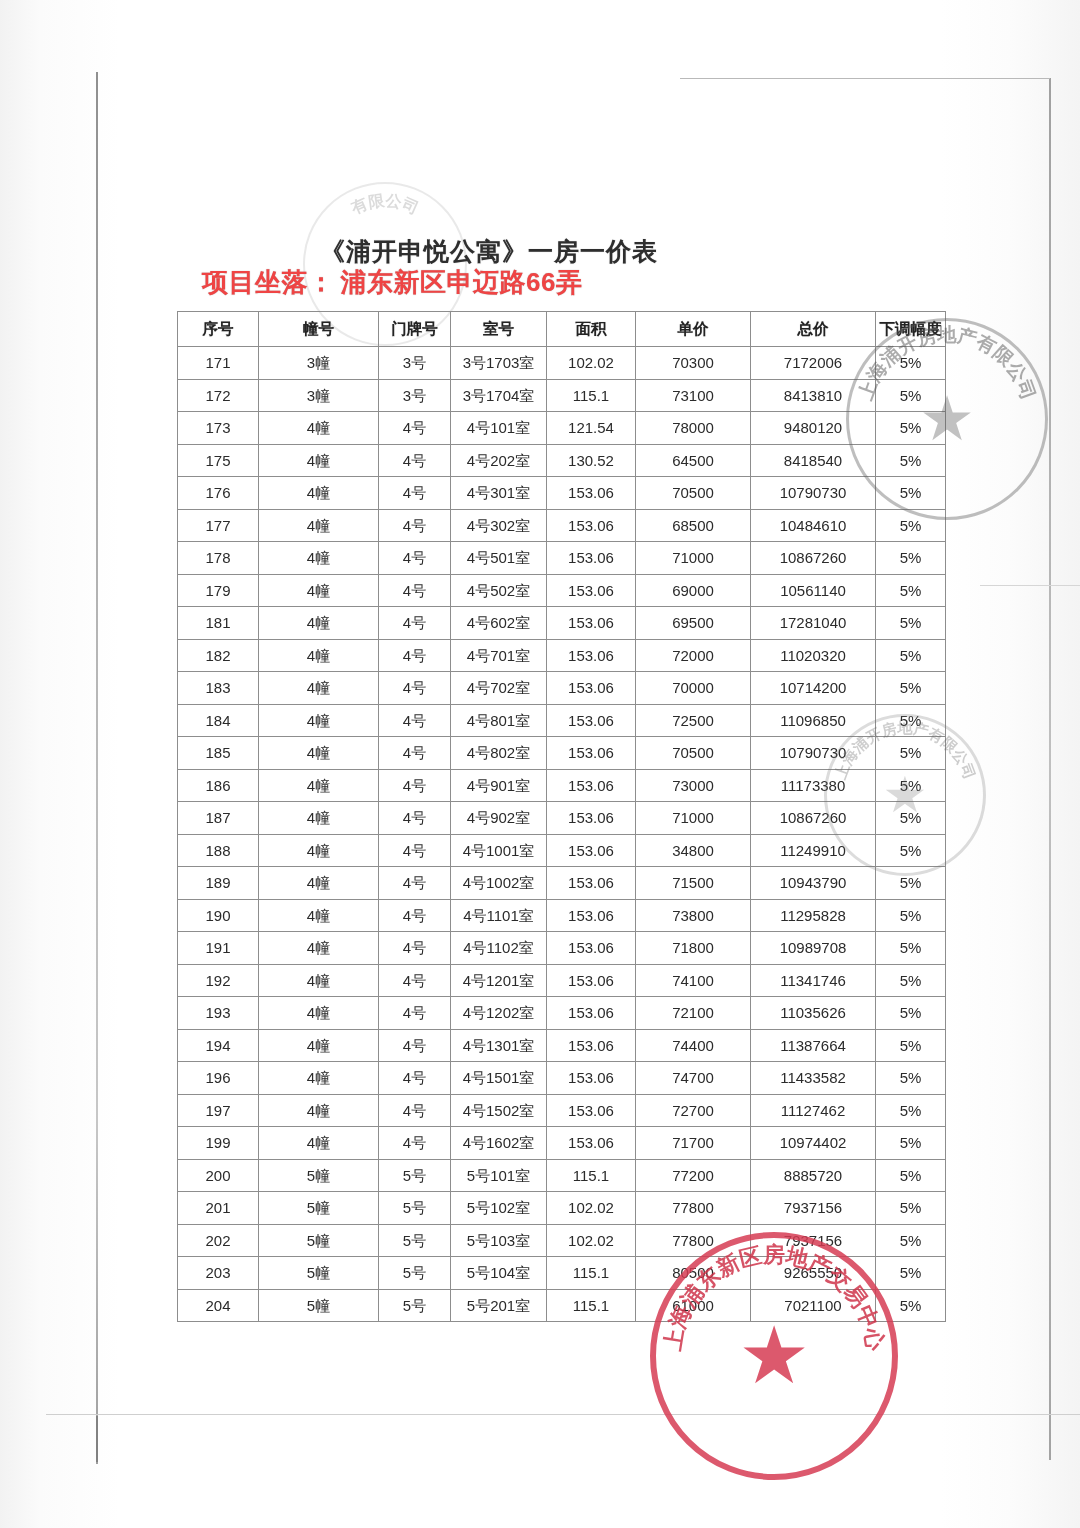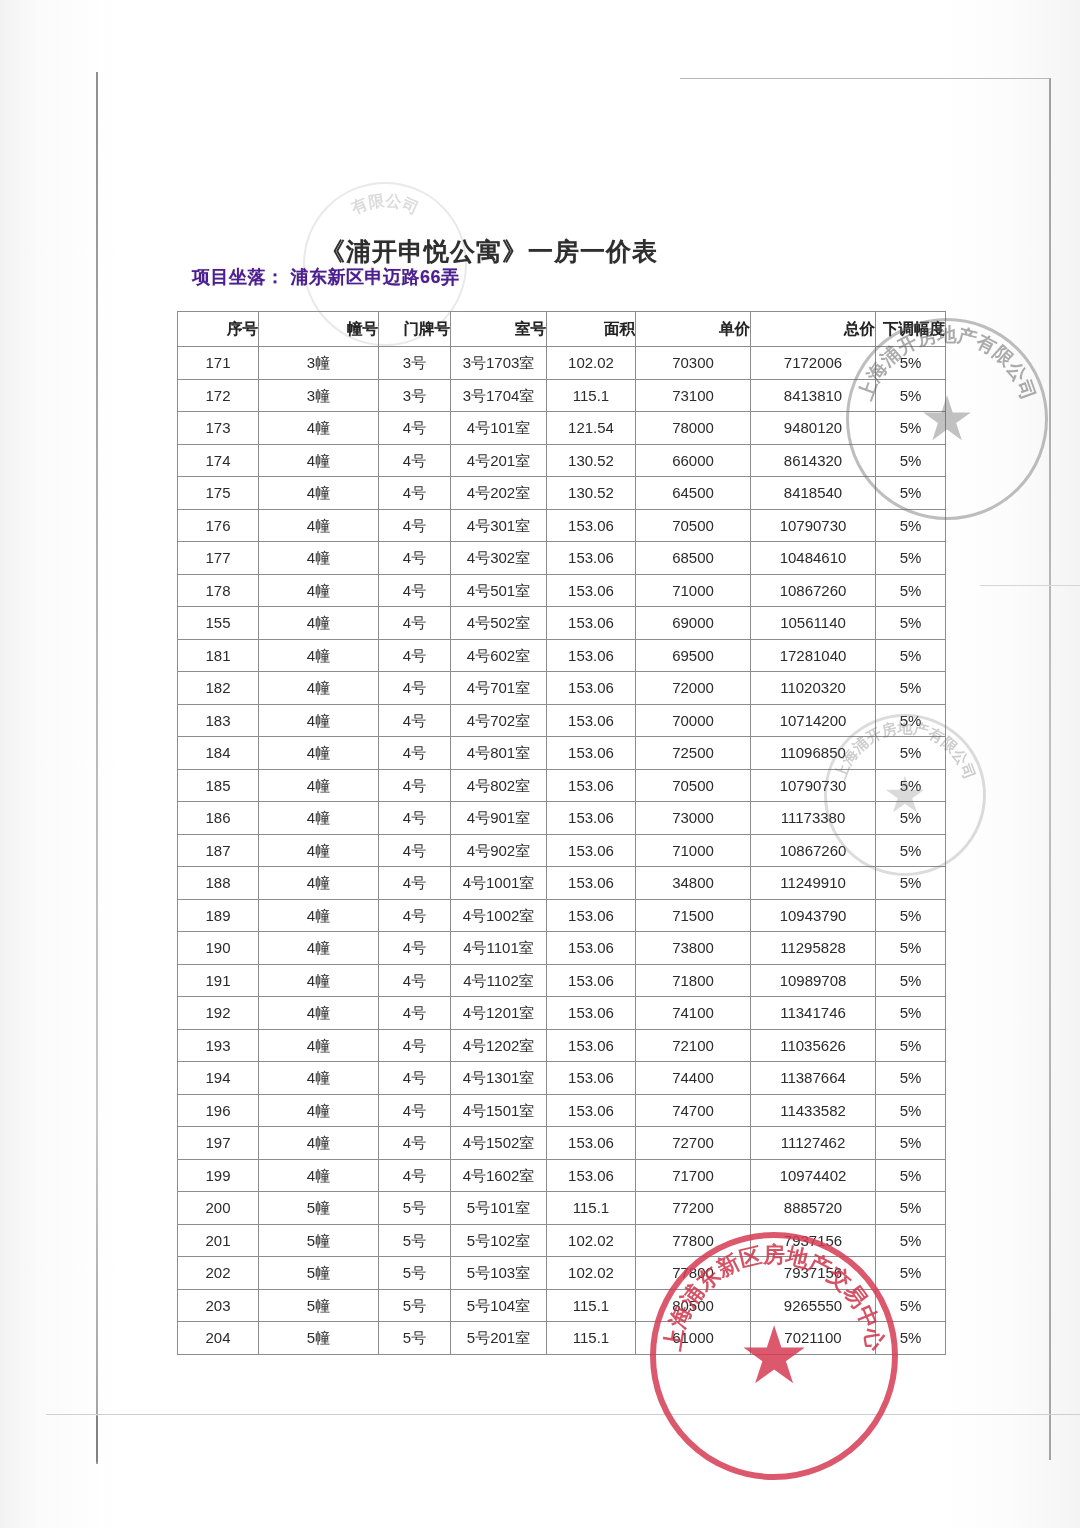--- a/index.html
+++ b/index.html
@@ -76,25 +76,25 @@
     text-align: center;
     font-size: 25px;
     font-weight: bold;
     color: #2e2e2e;
     letter-spacing: 1px;
     text-shadow: 0 0 1px rgba(90,90,90,.45);
     margin-left: 11px;
   }
   #project-location {
     position: absolute;
-    left: 192px;
+    left: 202px;
     top: 265px;
-    font-size: 18px;
+    font-size: 26px;
     font-weight: bold;
-    color: #4c1d95;
+    color: #ef4444;
     letter-spacing: .5px;
     text-shadow: 0 0 1px rgba(80,80,80,.5);
     white-space: nowrap;
   }
   #project-location .label { margin-right: 6px; }
 
   
   #price-table {
     position: absolute;
     left: 177px;
@@ -115,21 +115,20 @@
     overflow: hidden;
     white-space: nowrap;
   }
   #price-table th {
     font-weight: bold;
     font-size: 15.5px;
     height: 34px;
     line-height: 34px;
     color: #232323;
     text-shadow: 0 0 1px rgba(80,80,80,.4);
-    text-align: right;
   }
   
   .col-idx   { width: 81px; }
   .col-bldg  { width: 120px; }
   .col-door  { width: 72px; }
   .col-room  { width: 96px; }
   .col-area  { width: 89px; }
   .col-unit  { width: 115px; }
   .col-total { width: 125px; }
   .col-disc  { width: 70px; }
@@ -290,30 +289,20 @@
         <td>173</td>
         <td>4幢</td>
         <td>4号</td>
         <td>4号101室</td>
         <td>121.54</td>
         <td>78000</td>
         <td>9480120</td>
         <td>5%</td>
       </tr>
       <tr>
-        <td>174</td>
-        <td>4幢</td>
-        <td>4号</td>
-        <td>4号201室</td>
-        <td>130.52</td>
-        <td>66000</td>
-        <td>8614320</td>
-        <td>5%</td>
-      </tr>
-      <tr>
         <td>175</td>
         <td>4幢</td>
         <td>4号</td>
         <td>4号202室</td>
         <td>130.52</td>
         <td>64500</td>
         <td>8418540</td>
         <td>5%</td>
       </tr>
       <tr>
@@ -340,21 +329,21 @@
         <td>178</td>
         <td>4幢</td>
         <td>4号</td>
         <td>4号501室</td>
         <td>153.06</td>
         <td>71000</td>
         <td>10867260</td>
         <td>5%</td>
       </tr>
       <tr>
-        <td>155</td>
+        <td>179</td>
         <td>4幢</td>
         <td>4号</td>
         <td>4号502室</td>
         <td>153.06</td>
         <td>69000</td>
         <td>10561140</td>
         <td>5%</td>
       </tr>
       <tr>
         <td>181</td>

